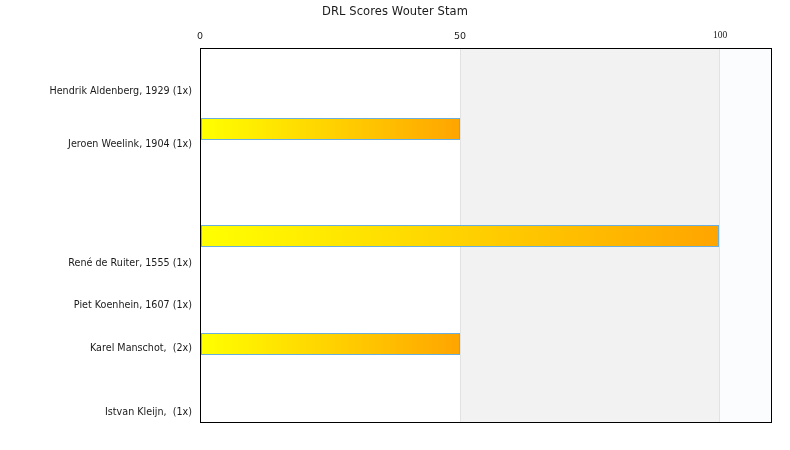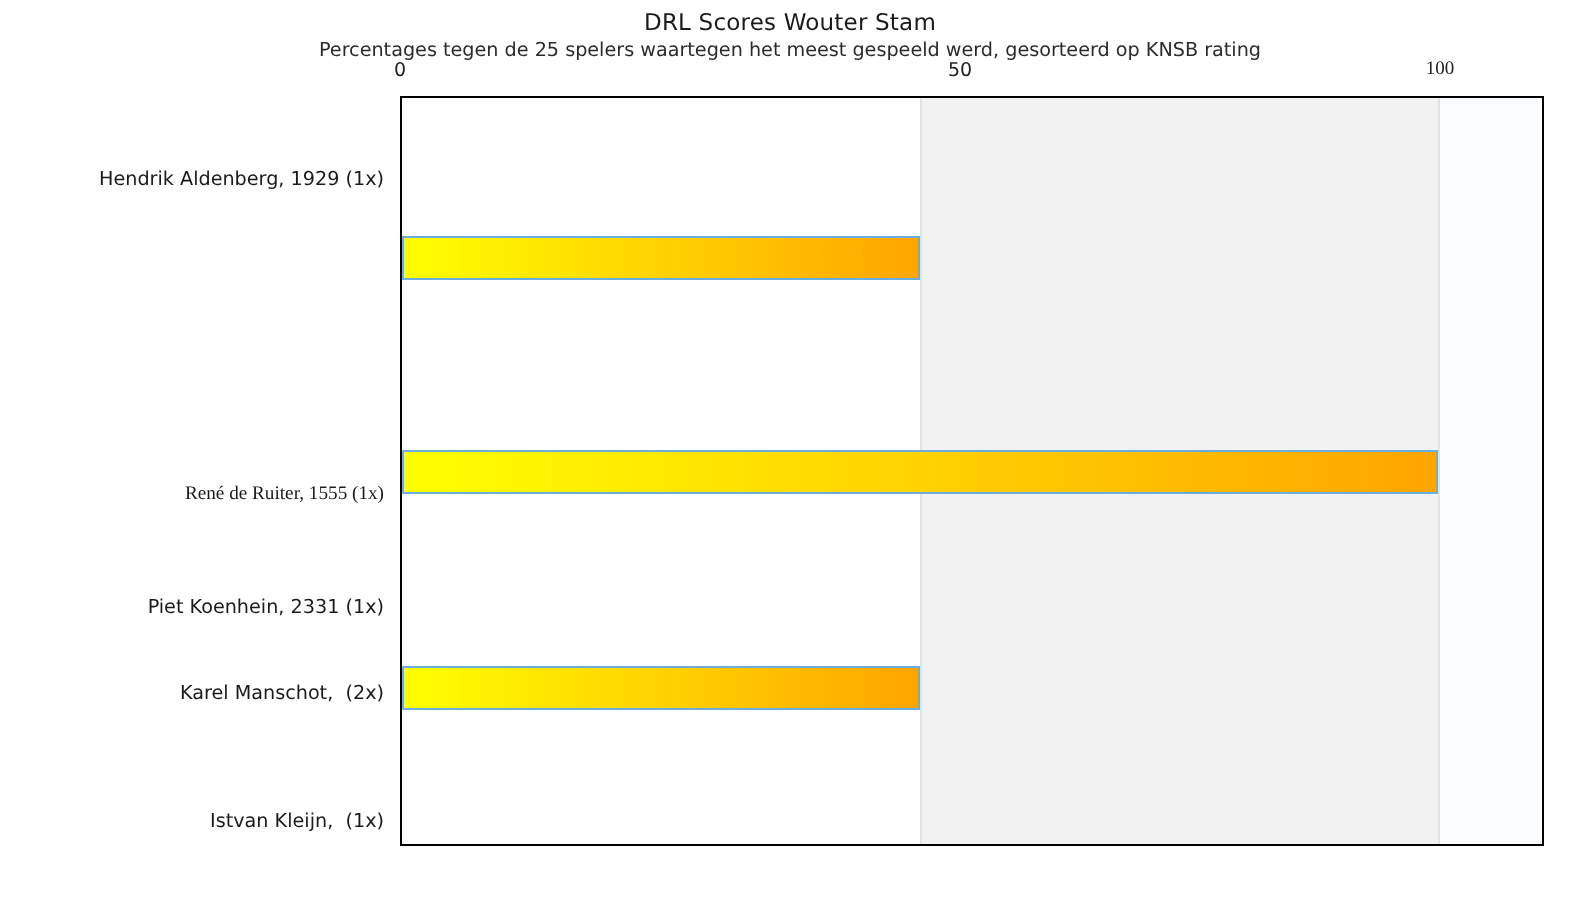--- a/index.html
+++ b/index.html
@@ -121,32 +121,32 @@
     margin-top: 15px;
   }
 </style>
 </head>
 <body>
 
 <div id="chart-root">
 
   <div class="chart-title">DRL Scores Wouter Stam</div>
 
-  <div class="chart-subtitle">Percentages tegen de 25 spelers waartegen het meest gespeeld werd, gesorteerd op KNSB rating</div>
 
   <div id="x-axis">
       <div class="x-tick" style="left: 0%;">0</div>
-      <div class="x-tick" style="left: 45.4545%; margin-left: 20px;">50</div>
+      <div class="x-tick" style="left: 45.4545%;">50</div>
       <div class="x-tick" style="left: 90.9091%; font-family: Liberation Serif, serif;">100</div>
     </div>
 
   <div id="y-labels">
       <div class="y-label" style="top: 26.7857px;">Hendrik Aldenberg, 1929 (1x)</div>
-      <div class="y-label" style="top: 184px; font-family: Liberation Serif, serif;">René de Ruiter, 1555 (1x)</div>
-      <div class="y-label" style="top: 241.071px;">Piet Koenhein, 2331 (1x)</div>
+      <div class="y-label" style="top: 80.3571px;">Jeroen Weelink, 1904 (1x)</div>
+      <div class="y-label" style="top: 199px;">René de Ruiter, 1555 (1x)</div>
+      <div class="y-label" style="top: 241.071px;">Piet Koenhein, 1607 (1x)</div>
       <div class="y-label" style="top: 284px;">Karel Manschot,  (2x)</div>
       <div class="y-label" style="top: 348.214px;">Istvan Kleijn,  (1x)</div>
     </div>
 
   <div id="plot-area">
     <div class="band band-0"></div>
     <div class="band band-1"></div>
     <div class="band band-2"></div>
     <div class="gridline" style="left: 45.4545%;"></div>
       <div class="gridline" style="left: 90.9091%;"></div>

